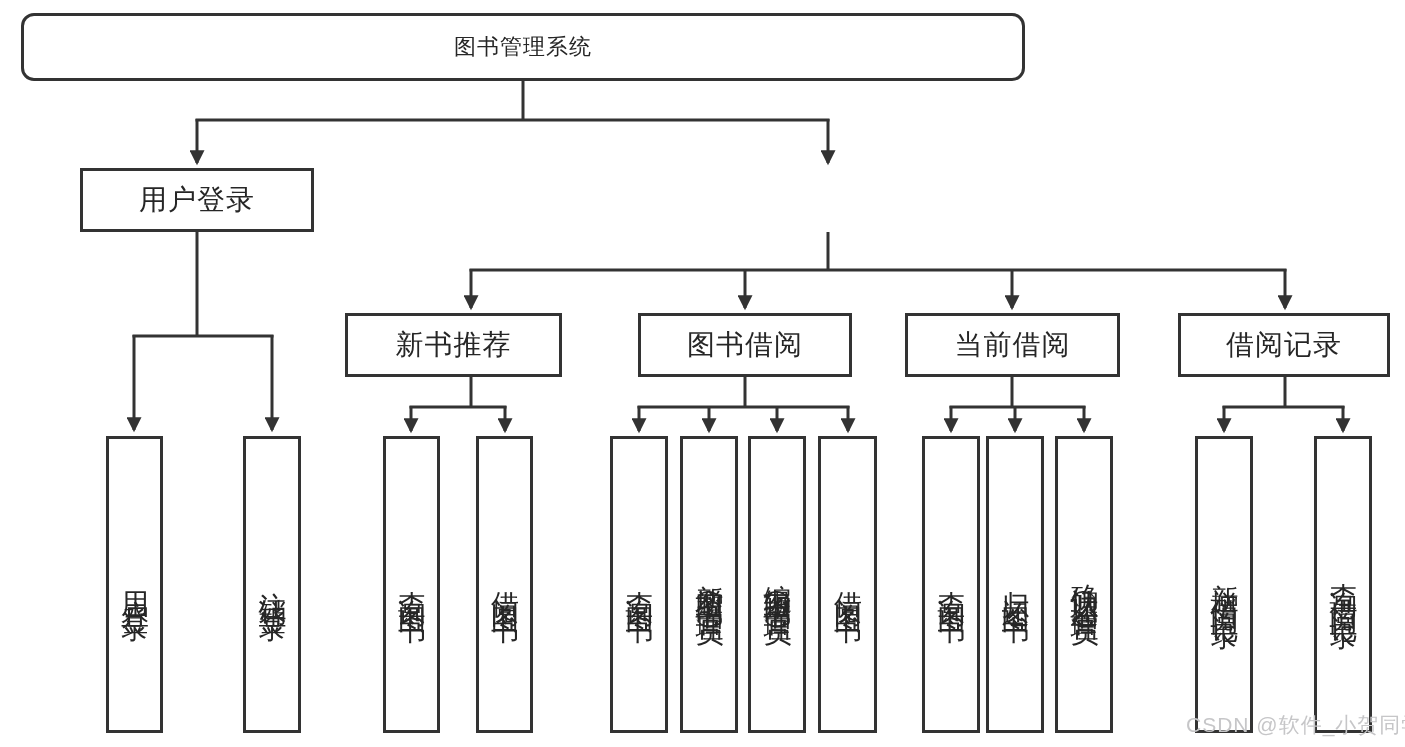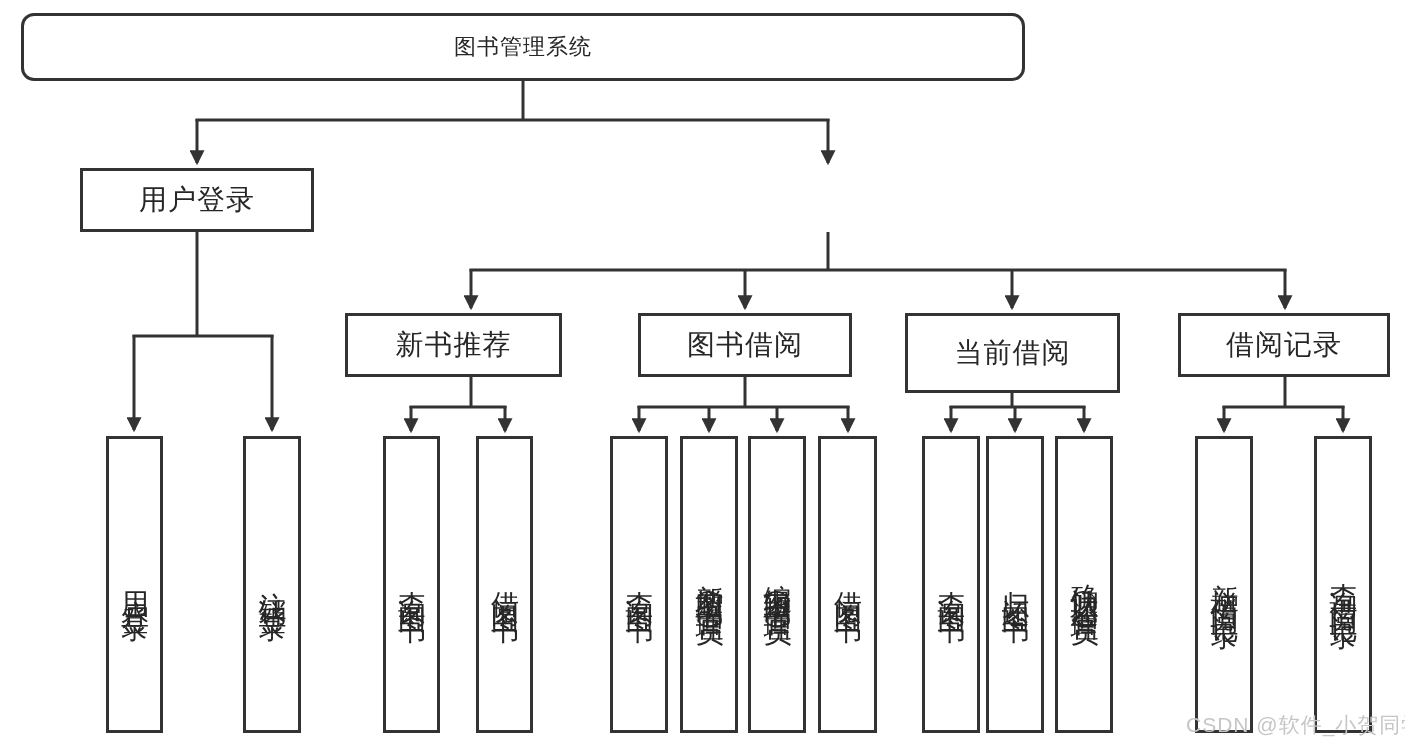--- a/index.html
+++ b/index.html
@@ -113,21 +113,21 @@
   <div class="node" style="left:80px; top:168px; width:234px; height:64px;">
     <span>用户登录</span>
   </div>
 
   <div class="node" style="left:345px; top:313px; width:217px; height:64px;">
     <span>新书推荐</span>
   </div>
   <div class="node" style="left:638px; top:313px; width:214px; height:64px;">
     <span>图书借阅</span>
   </div>
-  <div class="node" style="left:905px; top:313px; width:215px; height:80px;">
+  <div class="node" style="left:905px; top:313px; width:215px; height:64px;">
     <span>当前借阅</span>
   </div>
   <div class="node" style="left:1178px; top:313px; width:212px; height:64px;">
     <span>借阅记录</span>
   </div>
 
   <div class="node vert" style="left:106px; top:436px; width:57px; height:297px;">
     <span>用户登录</span>
   </div>
   <div class="node vert" style="left:243px; top:436px; width:58px; height:297px;">

